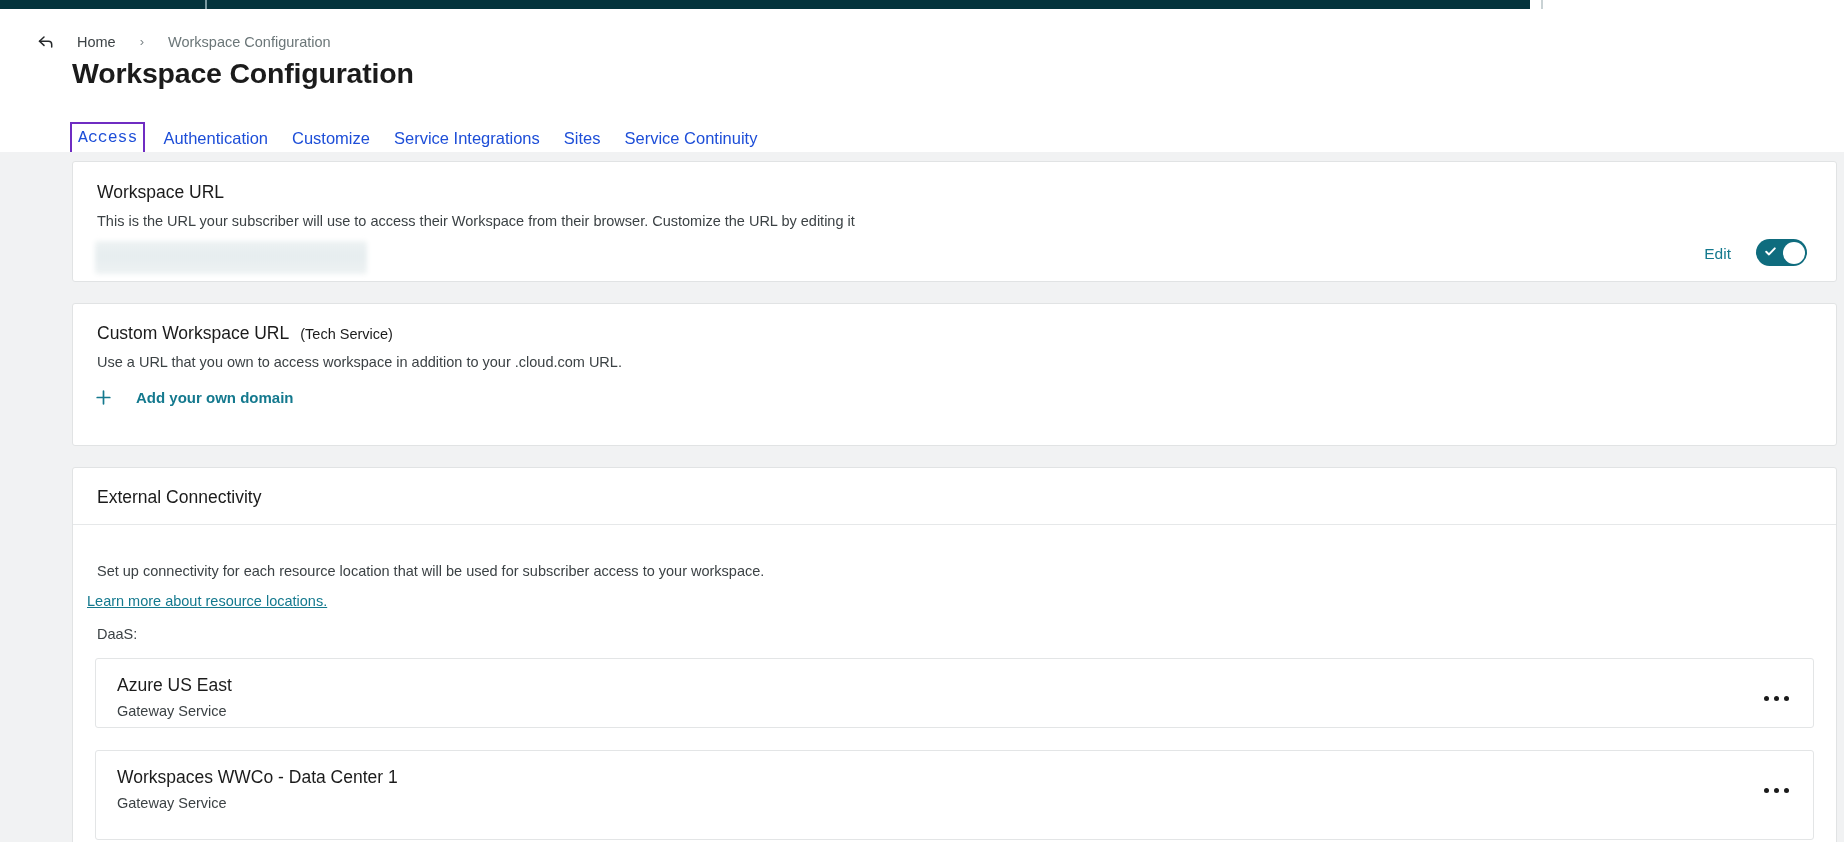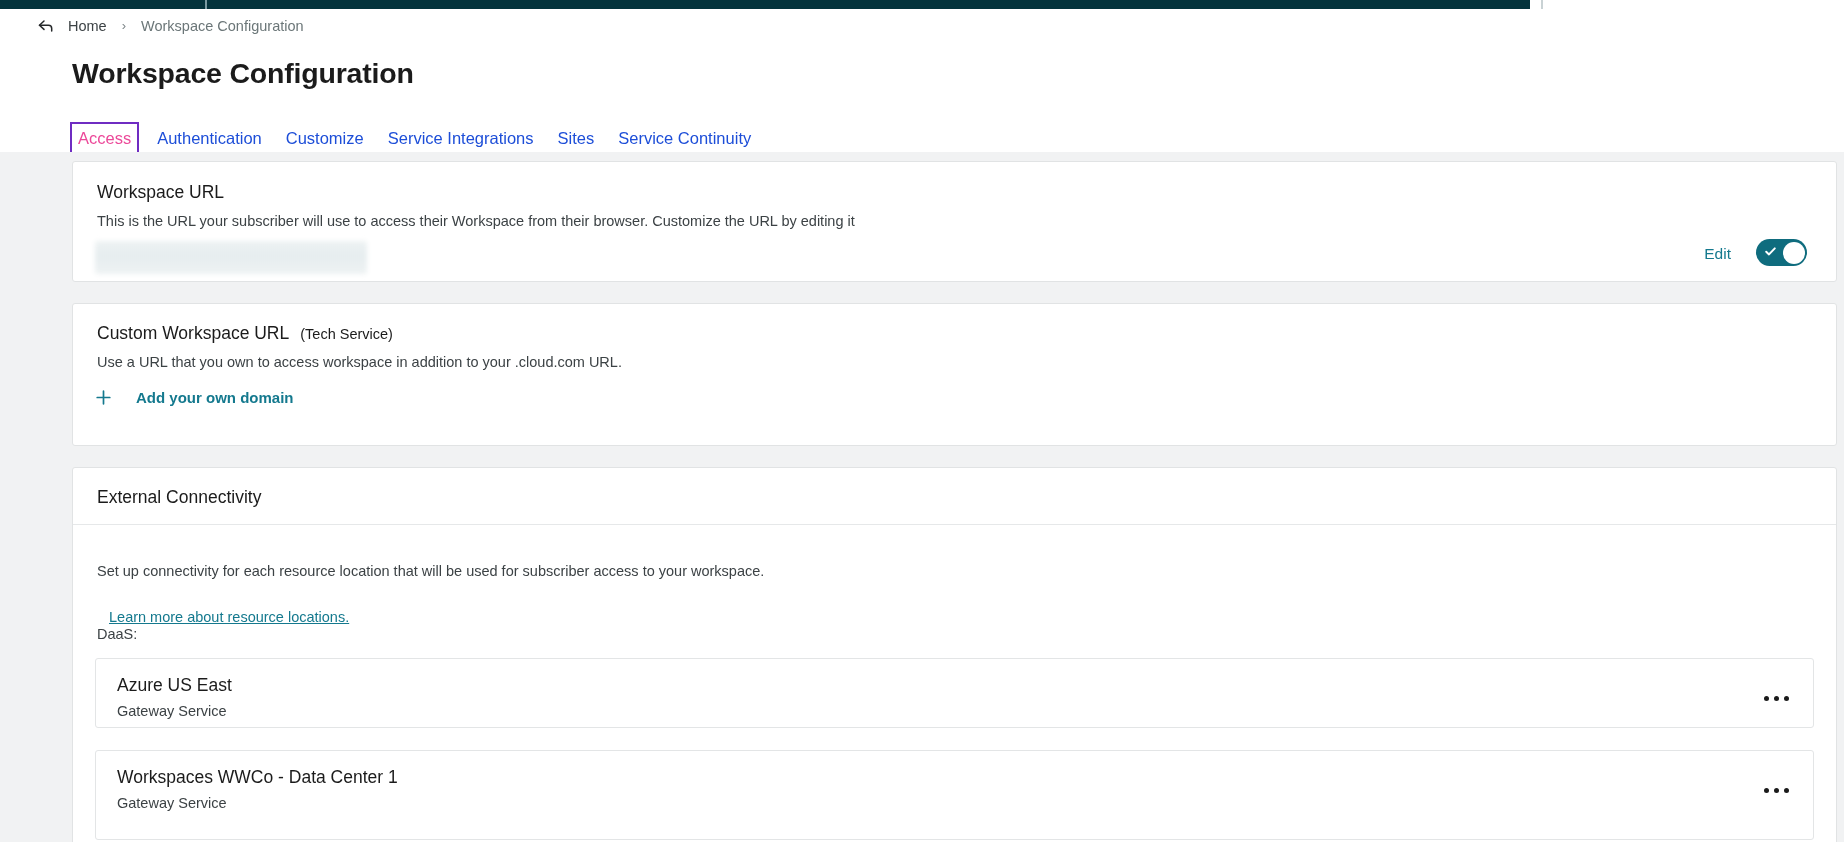--- a/index.html
+++ b/index.html
@@ -34,25 +34,25 @@
   .page-header {
     position: absolute;
     top: 9px; left: 0;
     width: 1844px;
     height: 143px;
     background: #ffffff;
   }
 
   .breadcrumb {
     position: absolute;
-    top: 7px;
+    top: 23px;
     left: 36px;
     display: flex;
     align-items: center;
-    gap: 13px;
+    gap: 22px;
     font-size: 14.5px;
     color: #6b7678;
     text-align: right;
   }
   .back-arrow {
     display: inline-flex;
     align-items: center;
     justify-content: center;
     width: 19px;
     height: 19px;
@@ -97,21 +97,21 @@
   .tab {
     position: relative;
     font-size: 16.5px;
     color: #1d4ed8;
     padding: 4px 12px 12px 12px;
     cursor: pointer;
     white-space: nowrap;
     line-height: 22px;
   }
   .tab.first { padding-left: 6px; padding-right: 6px; margin-right: 8px; }
-  .tab.active { color: #ec4899; }
+  .tab.active { color: #1d4ed8; font-family: Liberation Mono, monospace; }
   .tab.active::after {
     content: "";
     position: absolute;
     left: -3px;
     right: -3px;
     bottom: 0;
     height: 3px;
     background: #0f6c7e;
   }
   .tab.focused {
@@ -255,26 +255,25 @@
     top: 56px;
     left: 0;
     width: 100%;
     height: 1px;
     background: #e6e8e9;
   }
   .ext-desc { position: absolute; top: 95px; left: 24px; }
   .ext-link {
     position: absolute;
     top: 125px;
-    left: 36px;
+    left: 14px;
     font-size: 14.5px;
     color: #14798e;
     text-decoration: underline;
     cursor: pointer;
-    margin-top: 16px;
   }
   .ext-group-label {
     position: absolute;
     top: 158px;
     left: 24px;
     font-size: 14.5px;
     color: #3c4245;
   }
 
   .rl-card {

